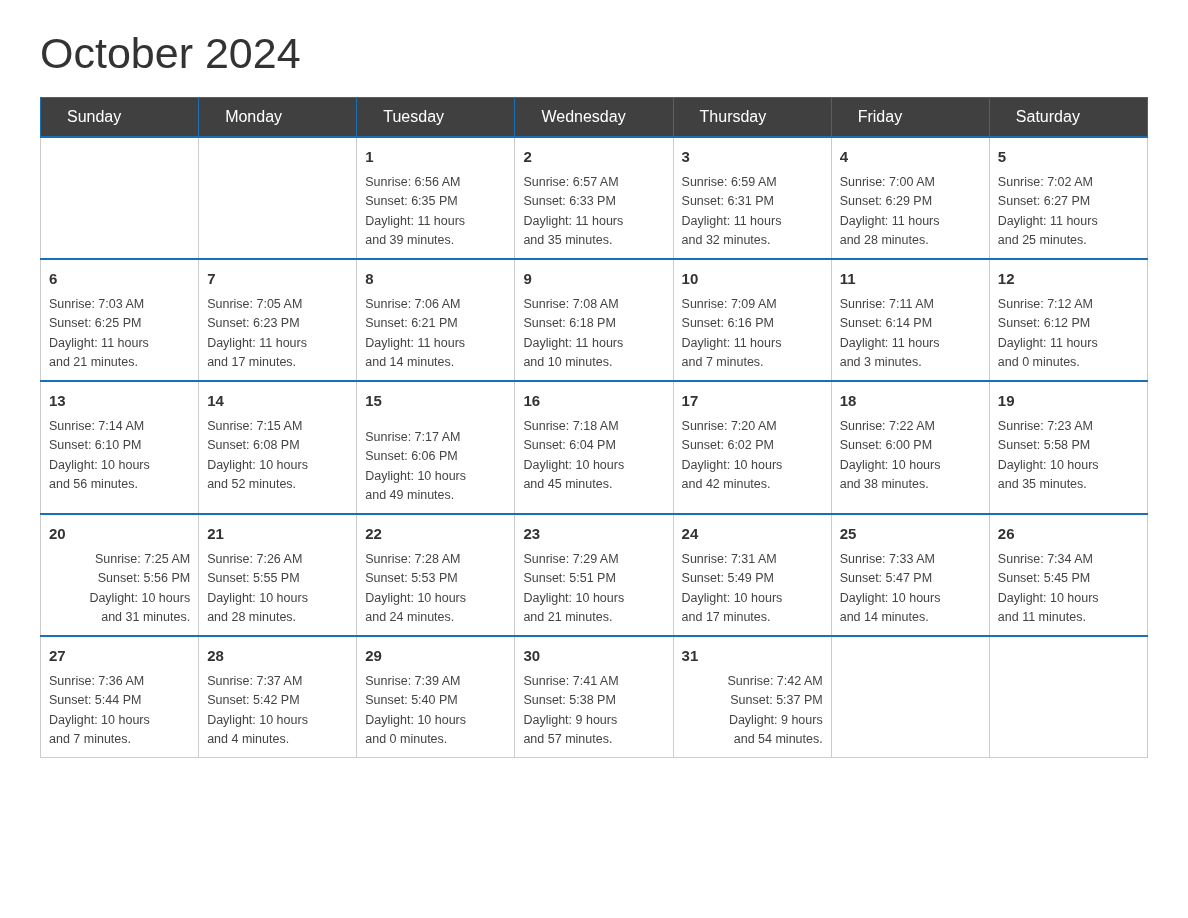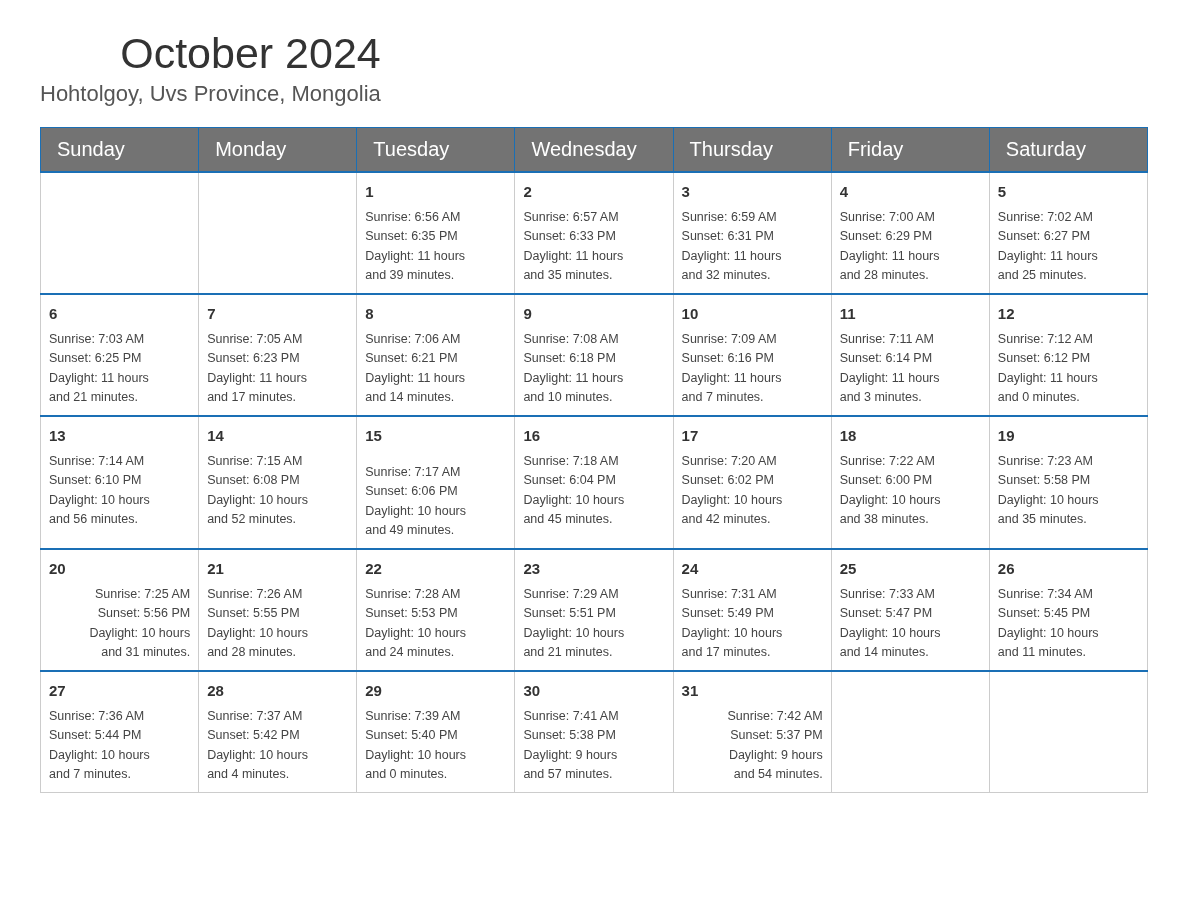--- a/index.html
+++ b/index.html
@@ -53,24 +53,24 @@
       font-size: 22px;
       color: #555;
       margin-top: 4px;
     }
     table {
       width: 100%;
       border-collapse: collapse;
       table-layout: fixed;
     }
     thead tr th {
-      background-color: #737373;
+      background-color: #404040;
       color: #fff;
-      padding: 10px 16px;
-      font-size: 20px;
+      padding: 10px 26px;
+      font-size: 16px;
       font-weight: normal;
       text-align: left;
       border: 1px solid #1a6fb5;
     }
     tbody tr td {
       vertical-align: top;
       padding: 8px;
       border: 1px solid #ccc;
       border-top: 2px solid #1a6fb5;
       font-size: 13px;
@@ -91,21 +91,20 @@
     .empty-cell {
       background: #fff;
     }
   </style>
 </head>
 <body>
 
 <div class="header">
   <div class="title-block">
     <div class="month-title">October 2024</div>
-    <div class="location">Hohtolgoy, Uvs Province, Mongolia</div>
   </div>
 </div>
 
 <table>
   <thead>
     <tr>
     <th>Sunday</th>
         <th>Monday</th>
         <th>Tuesday</th>
         <th>Wednesday</th>

